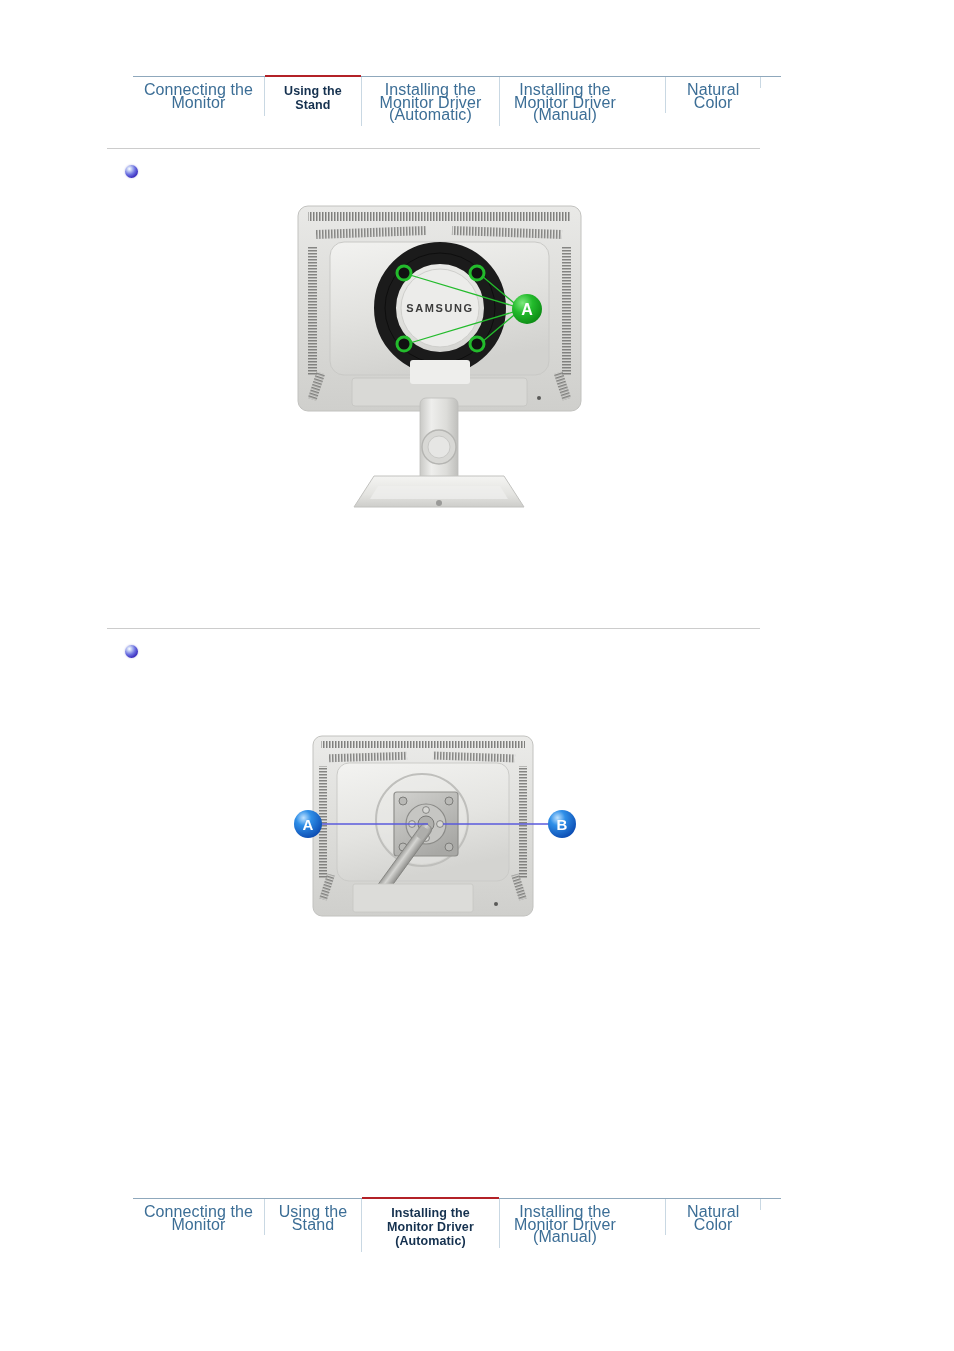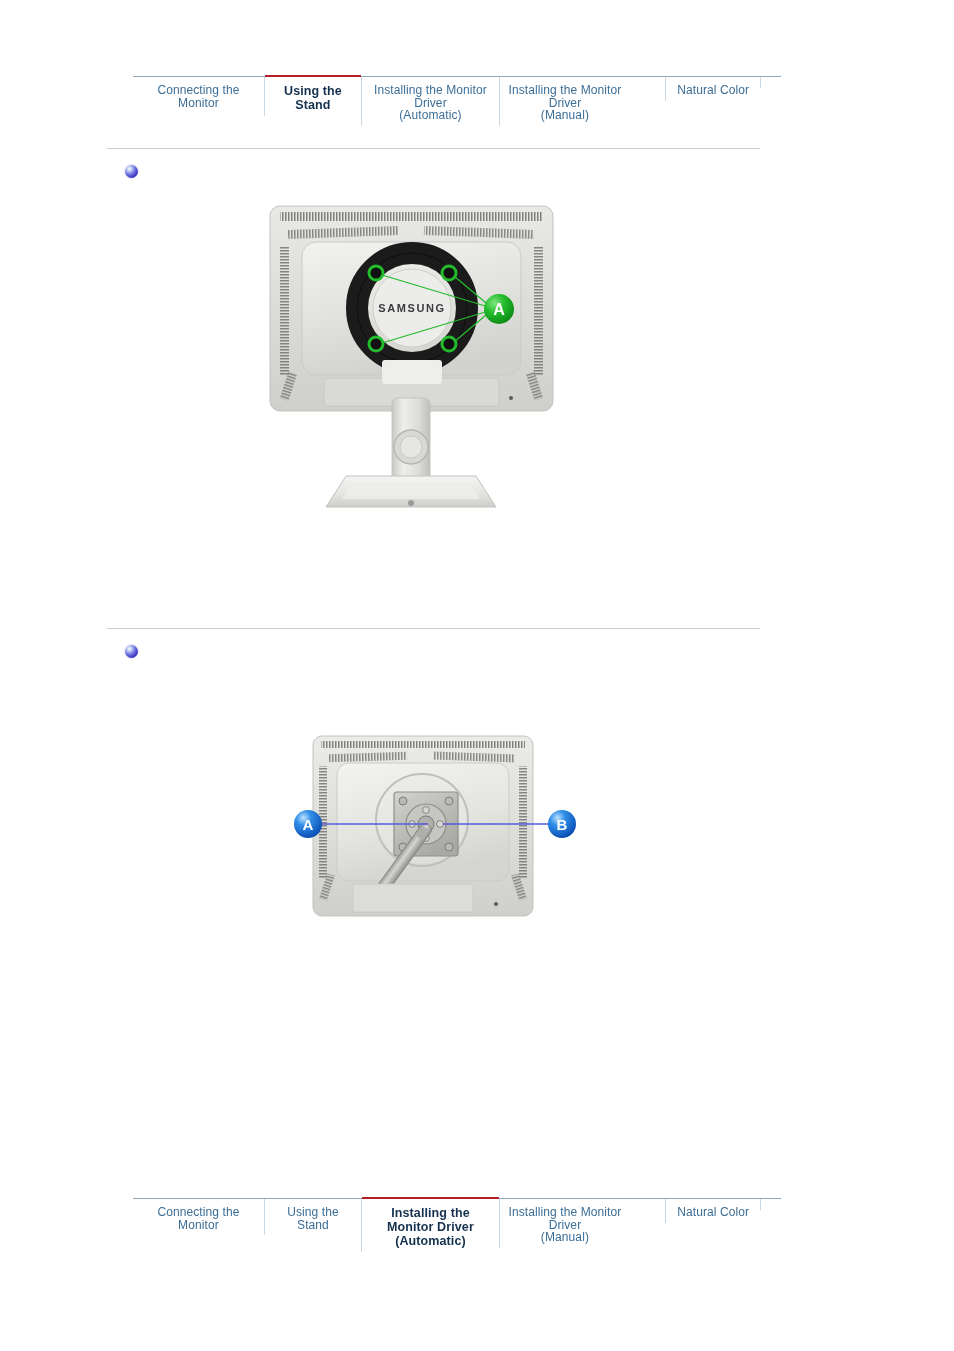--- a/index.html
+++ b/index.html
@@ -24,21 +24,21 @@
     display: flex;
     align-items: flex-start;
     box-sizing: border-box;
   }
   .nav-top { top: 76px; }
   .nav-bottom { top: 1198px; }
 
   .nav-tab {
     position: relative;
     text-align: center;
-    font-size: 12px;
+    font-size: 16px;
     line-height: 12.5px;
     color: #3c6e96;
     padding: 7px 6px 4px 6px;
     box-sizing: border-box;
     border-left: 1px solid #c9d8e3;
     letter-spacing: 0.1px;
     white-space: pre-line;
   }
   .nav-tab:first-child { border-left: none; }
 
@@ -94,21 +94,21 @@
     color: #111111;
     font-weight: bold;
   }
   .section-label.s1 { left: 146px; top: 163px; }
   .section-label.s2 { left: 146px; top: 643px; }
 
   
   .figure {
     position: absolute;
   }
-  .fig1 { left: 264px; top: 202px; width: 295px; height: 318px; }
+  .fig1 { left: 292px; top: 202px; width: 295px; height: 318px; }
   .fig2 { left: 293px; top: 732px; width: 285px; height: 192px; }
 
   .figure svg { display: block; width: 100%; height: 100%; }
 </style>
 </head>
 <body>
 
 <div class="navbar nav-top">
   <div class="nav-tab t1">Connecting  the Monitor</div>
   <div class="nav-tab t2 active">Using the Stand</div>

